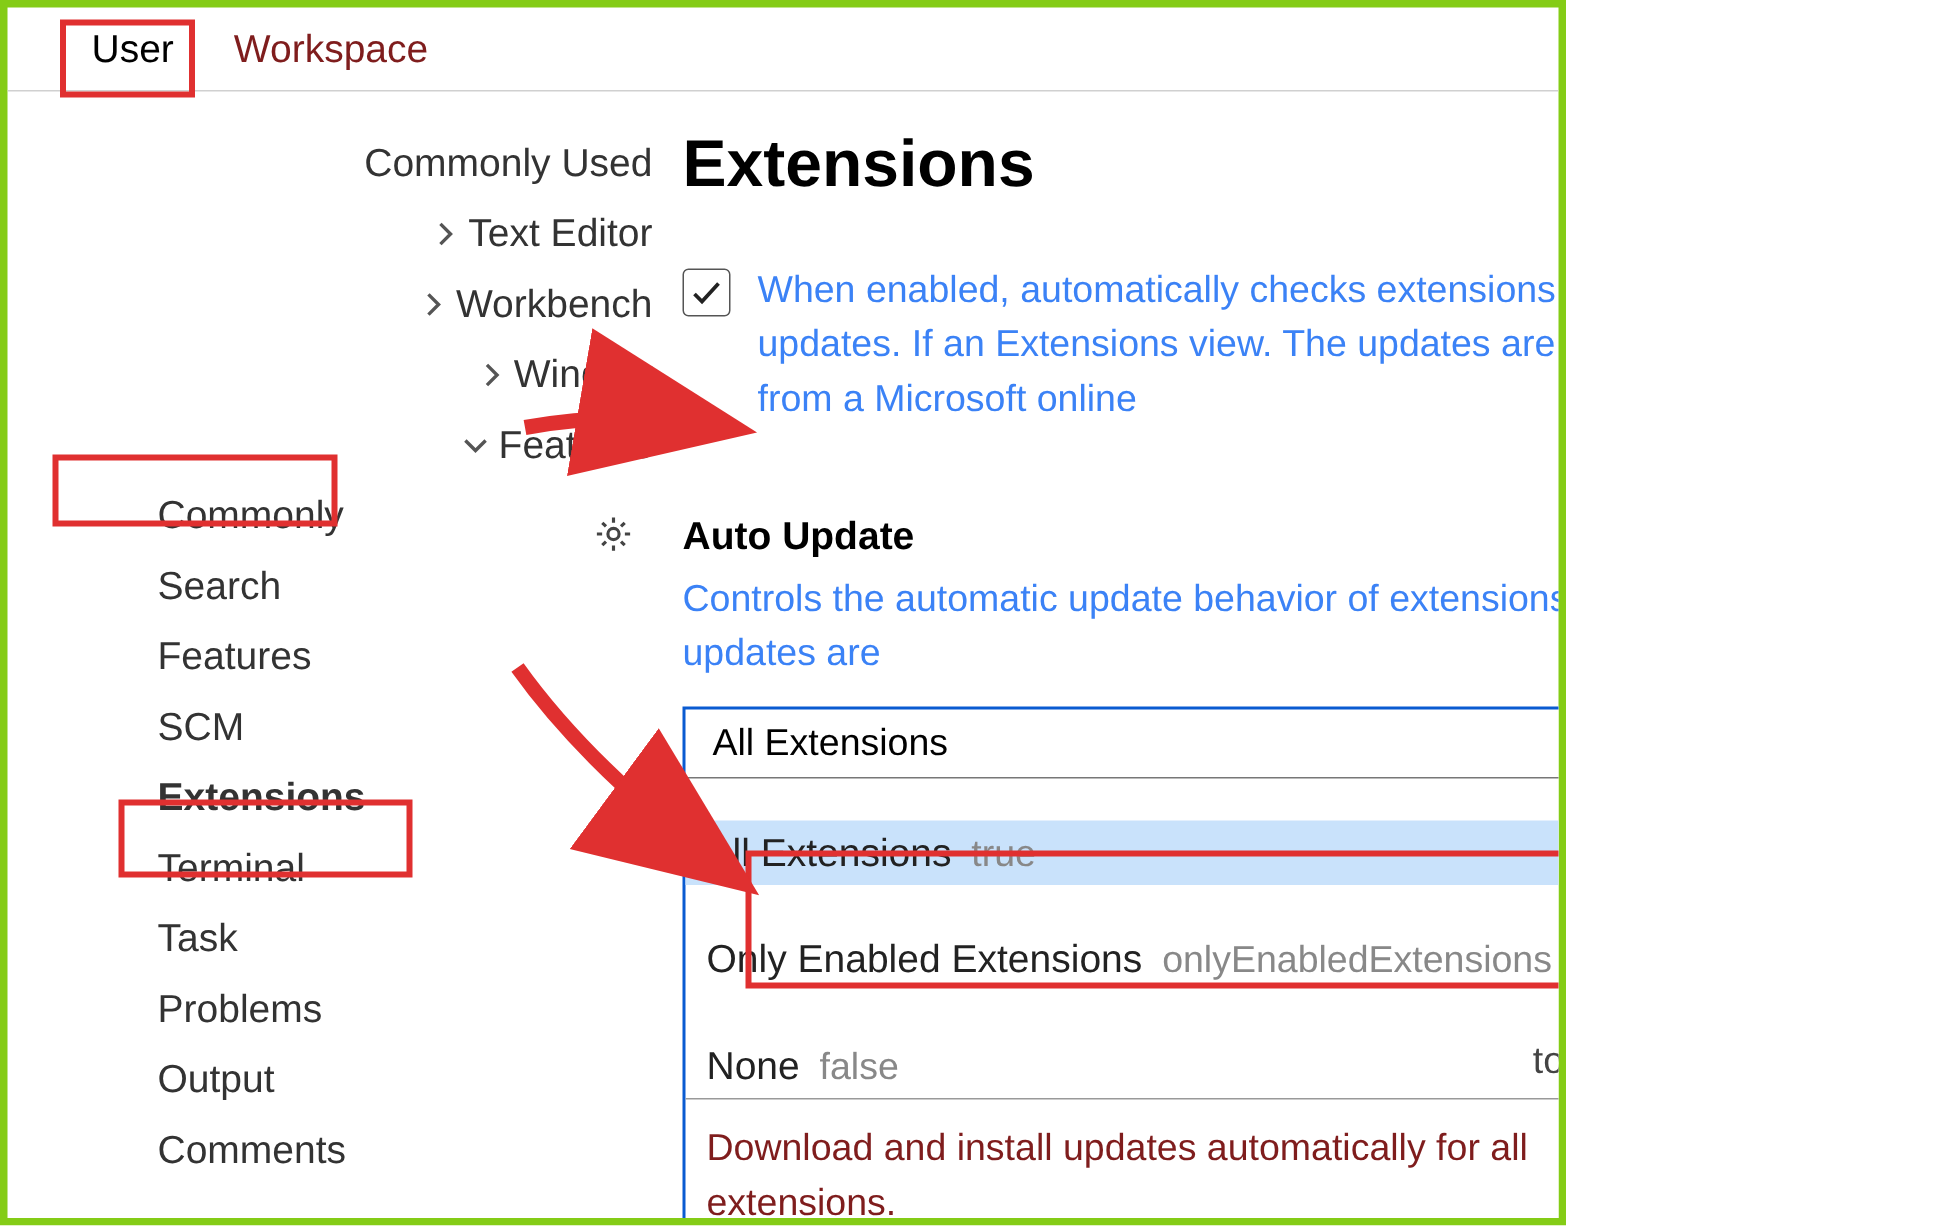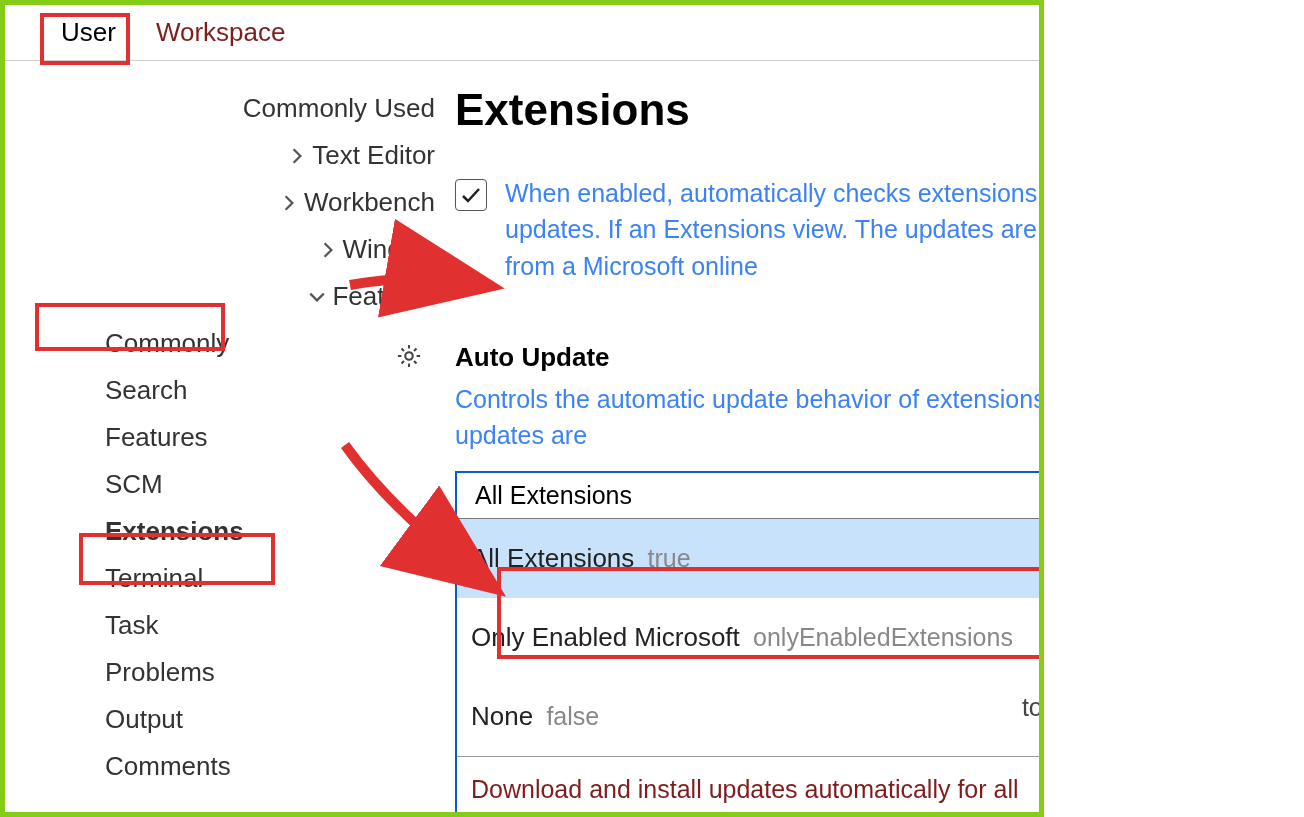--- a/index.html
+++ b/index.html
@@ -35,21 +35,21 @@
   .setting-body { display: flex; align-items: flex-start; gap: 18px; }
   .checkbox { width: 32px; height: 32px; border: 1.5px solid #555; border-radius: 4px; display: flex; align-items: center; justify-content: center; flex-shrink: 0; margin-top: 4px; }
   .checkbox svg { width: 24px; height: 24px; }
   .gear-icon { position: absolute; left: -60px; top: 0; color: #444; }
   .gear-icon svg { width: 28px; height: 28px; }
 
   
   .select-wrap { margin-top: 18px; border: 2px solid #0a5bd1; width: 685px; background: #fff; position: relative; }
   .select-current { display: flex; justify-content: space-between; align-items: center; padding: 8px 18px; font-size: 25px; border-bottom: 1px solid #777; }
   .select-current .chev-d svg { width: 20px; height: 20px; }
-  .select-option { padding: 24px 14px; font-size: 26px; color: #222; cursor: pointer; }
+  .select-option { padding: 6px 14px; font-size: 26px; color: #222; cursor: pointer; margin-top: 28px; }
   .select-option.selected { background: #c9e2fb; }
   .option-hint { color: #888; font-size: 25px; margin-left: 6px; }
   .select-divider { border-top: 1px solid #999; margin: 0; }
   .select-desc { padding: 14px 14px 18px 14px; font-size: 25px; color: #7f1d1d; line-height: 1.45; }
 
   
   .hl { border: 4px solid #e03030; position: absolute; pointer-events: none; }
 
   
   .arrow { position: absolute; pointer-events: none; }
@@ -169,21 +169,21 @@
                 <svg viewBox="0 0 16 16" fill="none" stroke="#333" stroke-width="1.6">
                     <path d="M2 5 L8 11 L14 5"></path>
                   </svg>
               </span>
             </div>
             <div class="select-option selected">
               <span>All Extensions</span>
               <span class="option-hint">true</span>
             </div>
             <div class="select-option">
-              <span>Only Enabled Microsoft</span>
+              <span>Only Enabled Extensions</span>
               <span class="option-hint">onlyEnabledExtensions</span>
             </div>
             <div class="select-option">
               <span>None</span>
               <span class="option-hint">false</span>
             </div>
             <div class="select-divider"></div>
             <div class="select-desc">Download and install updates automatically for all extensions.</div>
           </div>
         </div>

